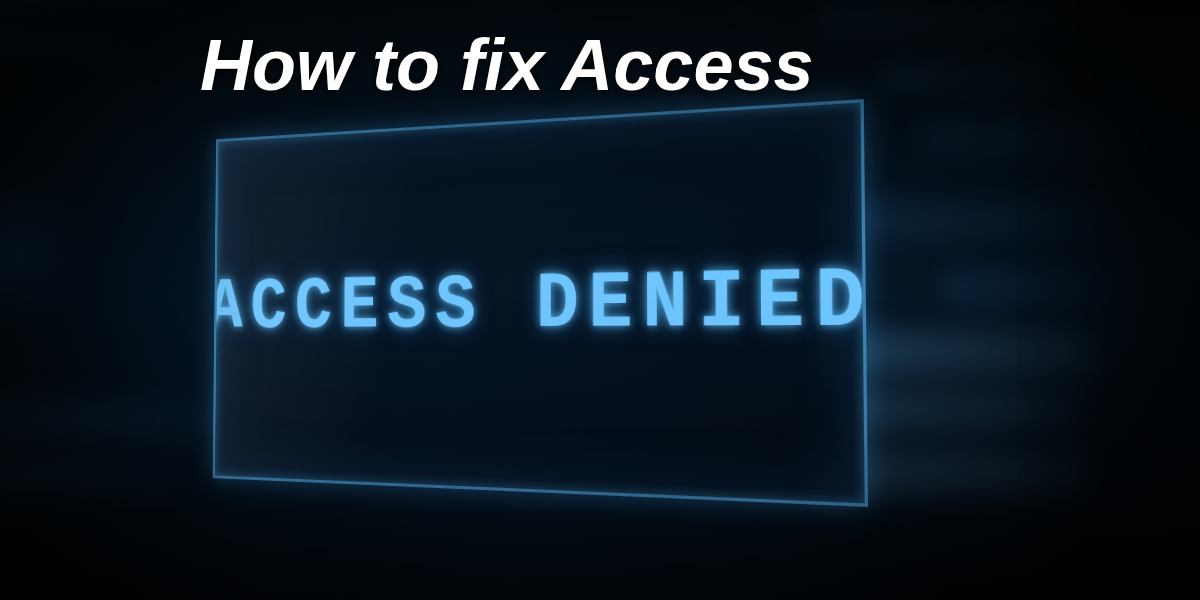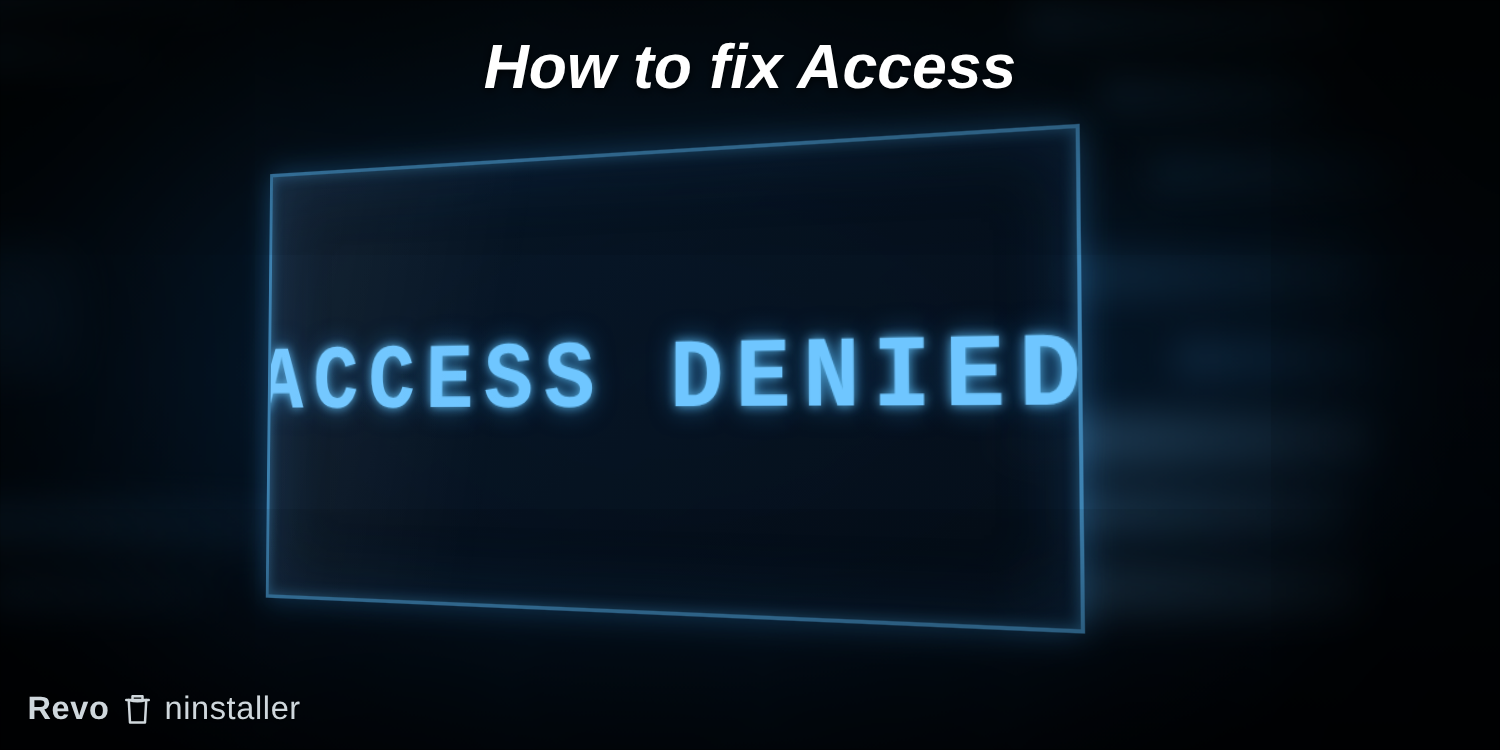--- a/index.html
+++ b/index.html
@@ -95,25 +95,25 @@
     filter: blur(0.4px);
     
     font-stretch: condensed;
   }
 
   
   .title {
     position: absolute;
     left: 0; right: 0;
     top: 26px;
-    text-align: center;
+    text-align: left;
     color: #ffffff;
     font-weight: 800;
     font-style: italic;
-    font-size: 50px;
+    font-size: 72px;
     line-height: 1.1;
     text-shadow: 0 2px 8px rgba(0,0,0,0.8);
     padding: 0 200px;
     pointer-events: none;
   }
 
   
   .brand {
     position: absolute;
     left: 22px;
@@ -171,26 +171,14 @@
       <div class="seg-text">ACCESS DENIED</div>
     </div>
   </div>
 
   <div class="vignette"></div>
 
   <h1 class="title">
     <span>How to fix Access</span><br>
   </h1>
 
-  <div class="brand">
-    <span class="word1">Revo</span>
-    <span class="trash-icon">
-      <svg viewBox="0 0 24 28" fill="none" stroke="#cfd7dc" stroke-width="2" stroke-linecap="round" stroke-linejoin="round">
-        <path d="M3 7 L21 7"></path>
-        <path d="M8 7 L8 4 L16 4 L16 7"></path>
-        <path d="M5 7 L6 25 L18 25 L19 7"></path>
-        <path d="M5 7 A12 6 0 0 0 19 7" stroke-width="1.6"></path>
-      </svg>
-    </span>
-    <span>ninstaller</span>
-  </div>
 
 </div>
 
 </body></html>

